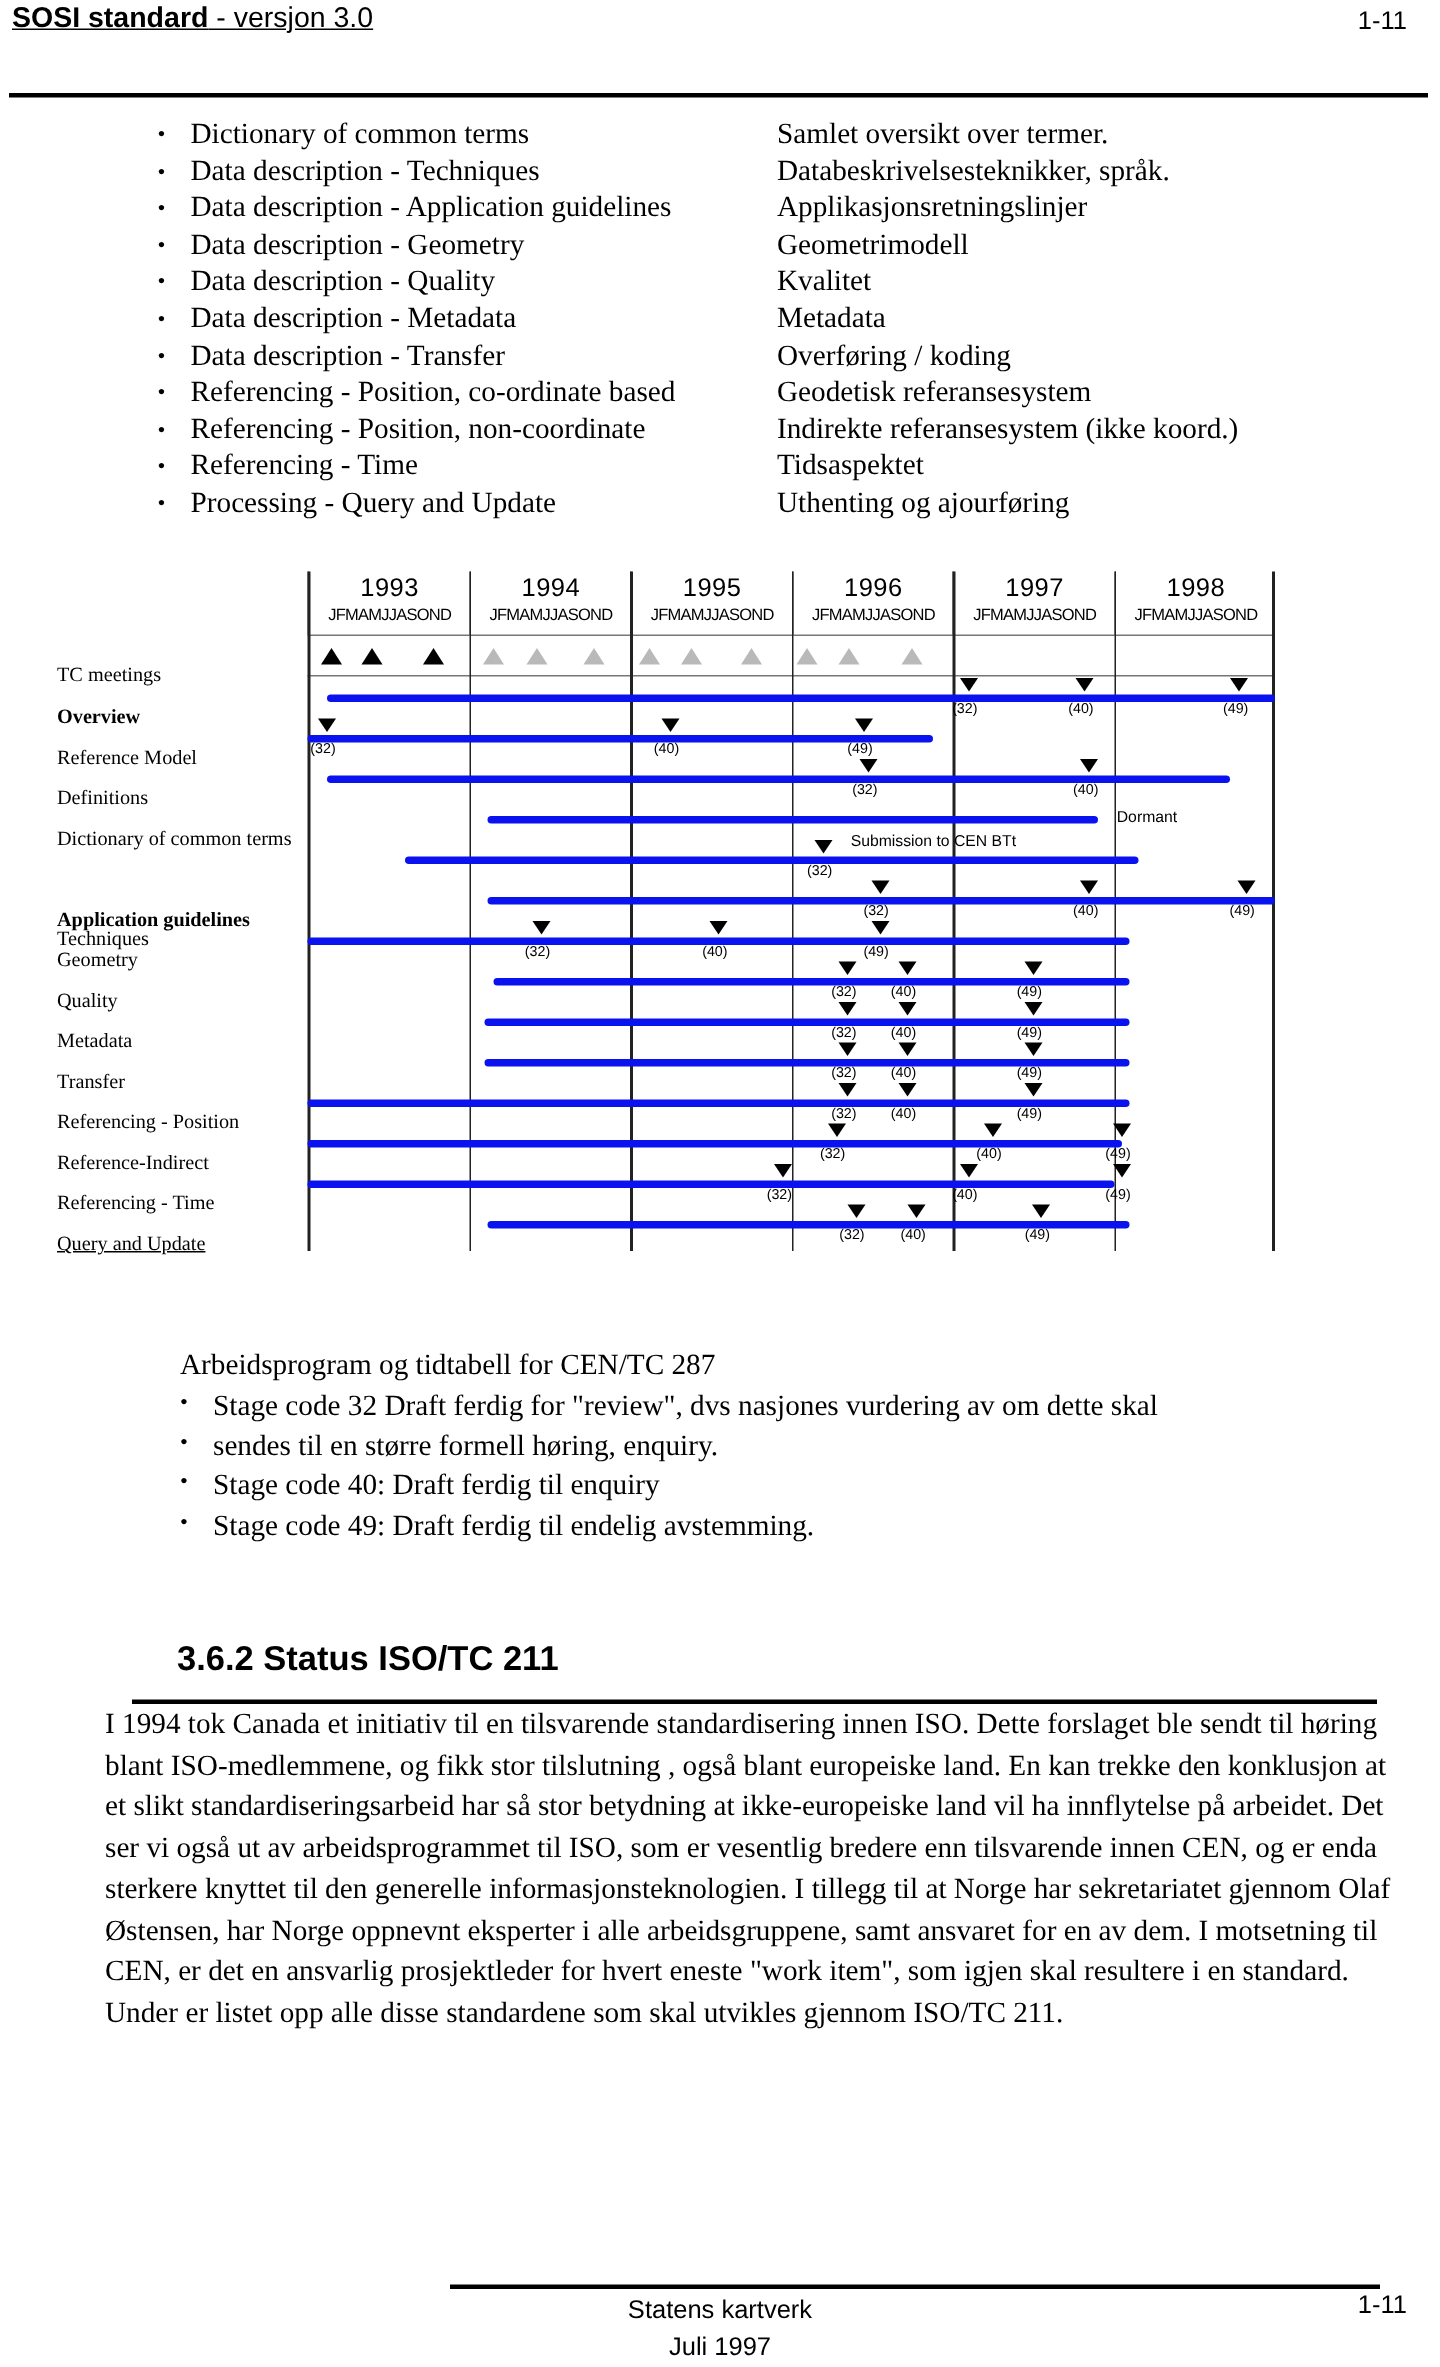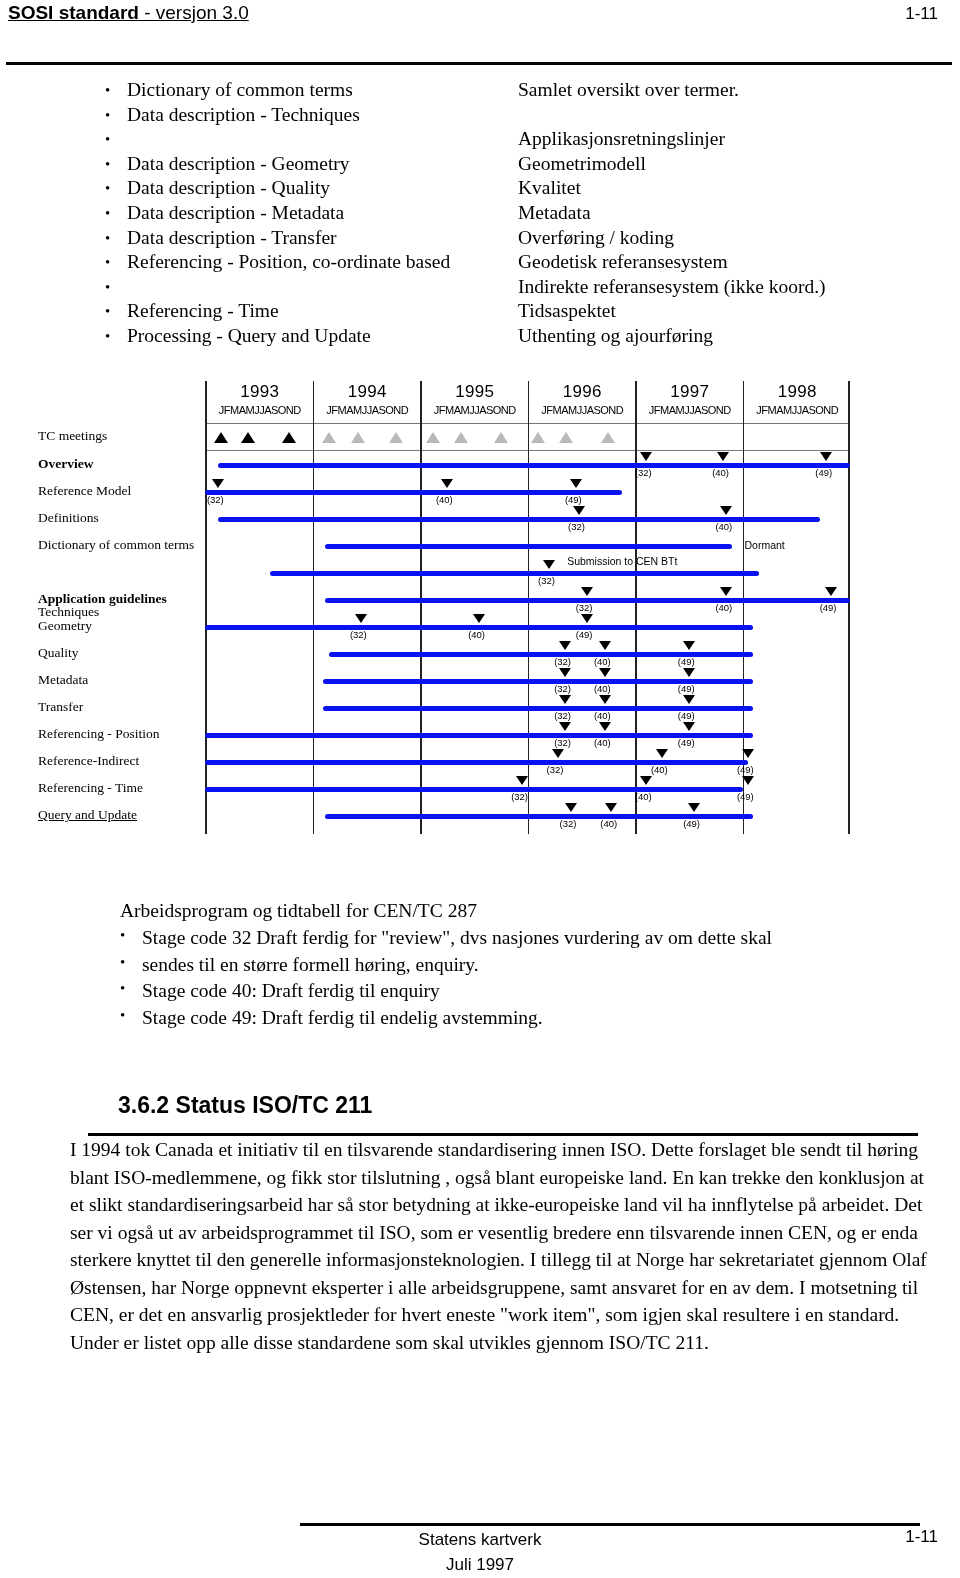--- a/index.html
+++ b/index.html
@@ -84,21 +84,21 @@
 
   
   .gantt {
     position: absolute;
     left: 0; top: 381px;
     width: 960px;
     height: 470px;
   }
   .gantt-labels {
     position: absolute;
-    left: 0; top: 0;
+    left: 0; top: 14px;
     width: 205px;
     height: 470px;
   }
   .gantt-row-label {
     position: absolute;
     left: 38px;
     font-family: "Liberation Serif", serif;
     font-size: 13.5px;
     white-space: nowrap;
   }
@@ -272,23 +272,25 @@
 
 <div class="termlist">
     <div class="term-row">
       <span class="term-bullet">•</span>
       <span class="term-en">Dictionary of common terms</span>
       <span class="term-no">Samlet oversikt over termer.</span>
     </div>
     <div class="term-row">
       <span class="term-bullet">•</span>
       <span class="term-en">Data description - Techniques</span>
-    </div>
-    <div class="term-row">
-      <span class="term-bullet">•</span>
+      <span class="term-no">Databeskrivelsesteknikker, språk.</span>
+    </div>
+    <div class="term-row">
+      <span class="term-bullet">•</span>
+      <span class="term-en">Data description - Application guidelines</span>
       <span class="term-no">Applikasjonsretningslinjer</span>
     </div>
     <div class="term-row">
       <span class="term-bullet">•</span>
       <span class="term-en">Data description - Geometry</span>
       <span class="term-no">Geometrimodell</span>
     </div>
     <div class="term-row">
       <span class="term-bullet">•</span>
       <span class="term-en">Data description - Quality</span>
@@ -304,20 +306,21 @@
       <span class="term-en">Data description - Transfer</span>
       <span class="term-no">Overføring / koding</span>
     </div>
     <div class="term-row">
       <span class="term-bullet">•</span>
       <span class="term-en">Referencing - Position, co-ordinate based</span>
       <span class="term-no">Geodetisk referansesystem</span>
     </div>
     <div class="term-row">
       <span class="term-bullet">•</span>
+      <span class="term-en">Referencing - Position, non-coordinate</span>
       <span class="term-no">Indirekte referansesystem  (ikke koord.)</span>
     </div>
     <div class="term-row">
       <span class="term-bullet">•</span>
       <span class="term-en">Referencing - Time</span>
       <span class="term-no">Tidsaspektet</span>
     </div>
     <div class="term-row">
       <span class="term-bullet">•</span>
       <span class="term-en">Processing - Query and Update</span>

